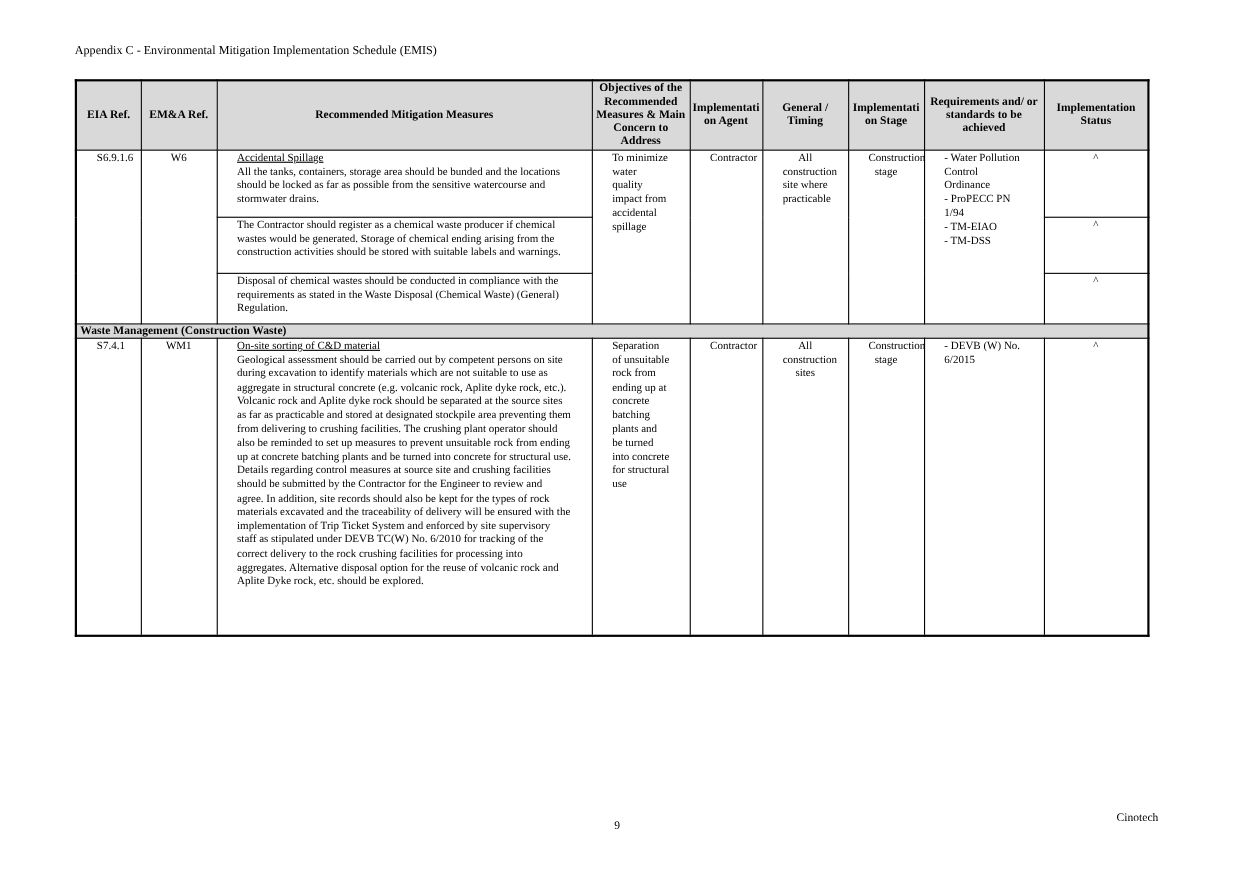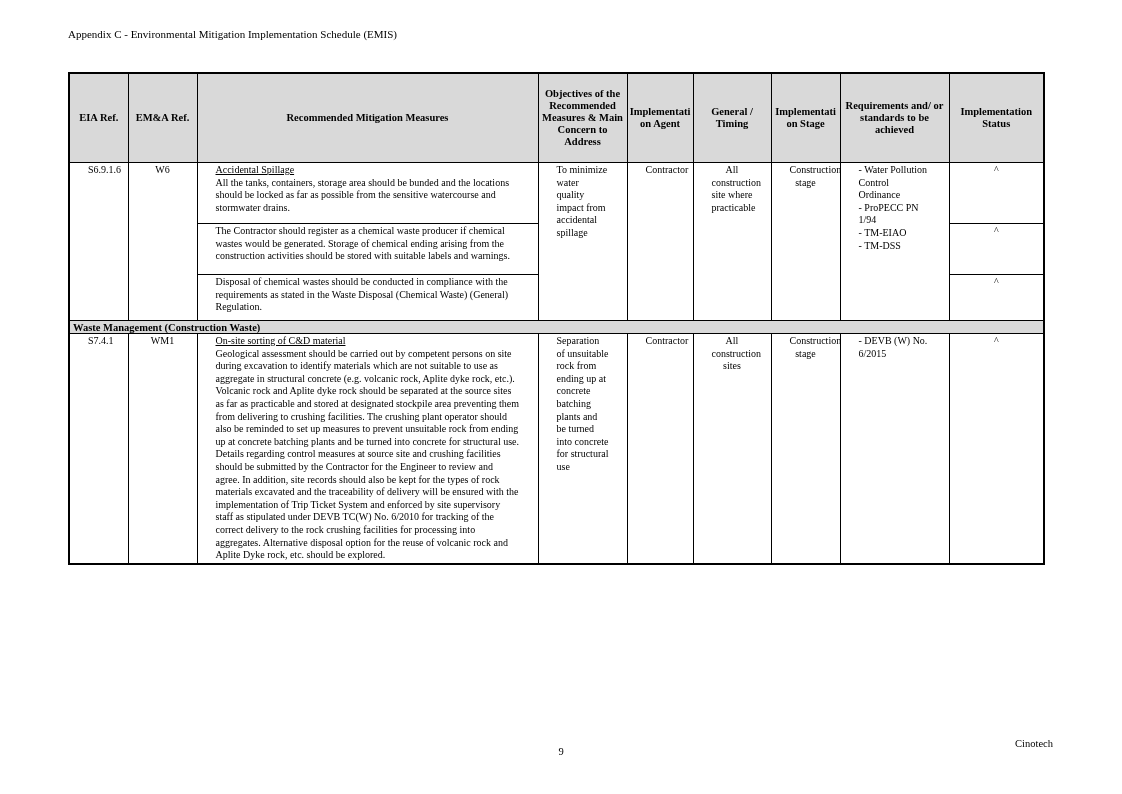--- a/index.html
+++ b/index.html
@@ -13,21 +13,21 @@
   .page{
     position:relative;
     width:1122px;
     height:794px;
     background:#ffffff;
     overflow:hidden;
   }
   .doc-header{
     position:absolute;
     left:68px;
-    top:28px;
+    top:40px;
     font-size:11px;
     white-space:nowrap;
     text-align:right;
   }
   table.emis{
     position:absolute;
     left:68px;
     top:72px;
     width:975px;
     border-collapse:collapse;
@@ -44,28 +44,28 @@
   }
   table.emis thead th{
     background:var(--header-bg);
     font-weight:bold;
     font-size:10.5px;
     line-height:12px;
     text-align:center;
     vertical-align:middle;
     overflow-wrap:break-word;
     word-break:break-word;
-    padding:14px 2px;
+    padding:1px 2px;
   }
   tr.hdr{height:63px;}
   tr.r-g1a{height:61px;}
   tr.r-g1b{height:51px;}
   tr.r-g1c{height:46px;}
   tr.r-sect{height:13px;}
-  tr.r-g2{height:230px;margin-left:28px;}
+  tr.r-g2{height:270px;margin-left:28px;}
   td.c-center{text-align:center;}
   td.c-status{text-align:center;}
   .m-head{text-decoration:underline;}
   tr.r-sect td{
     background:var(--header-bg);
     font-weight:bold;
     font-size:10.5px;
     line-height:11px;
     padding:0 3px;
     vertical-align:middle;

